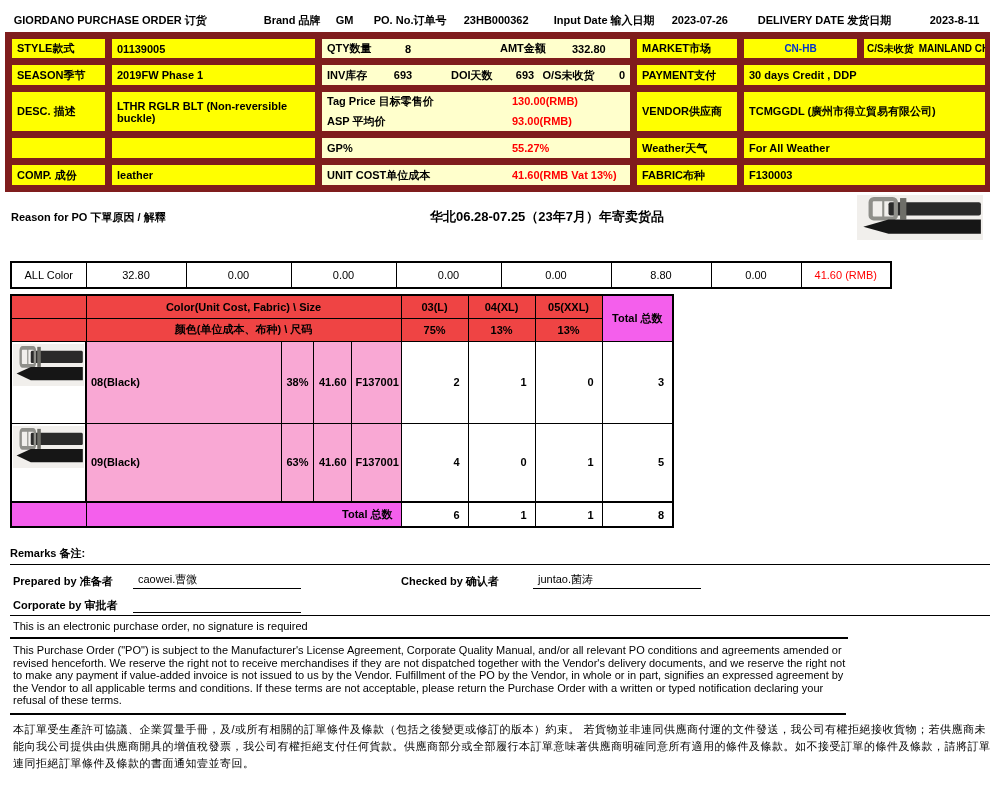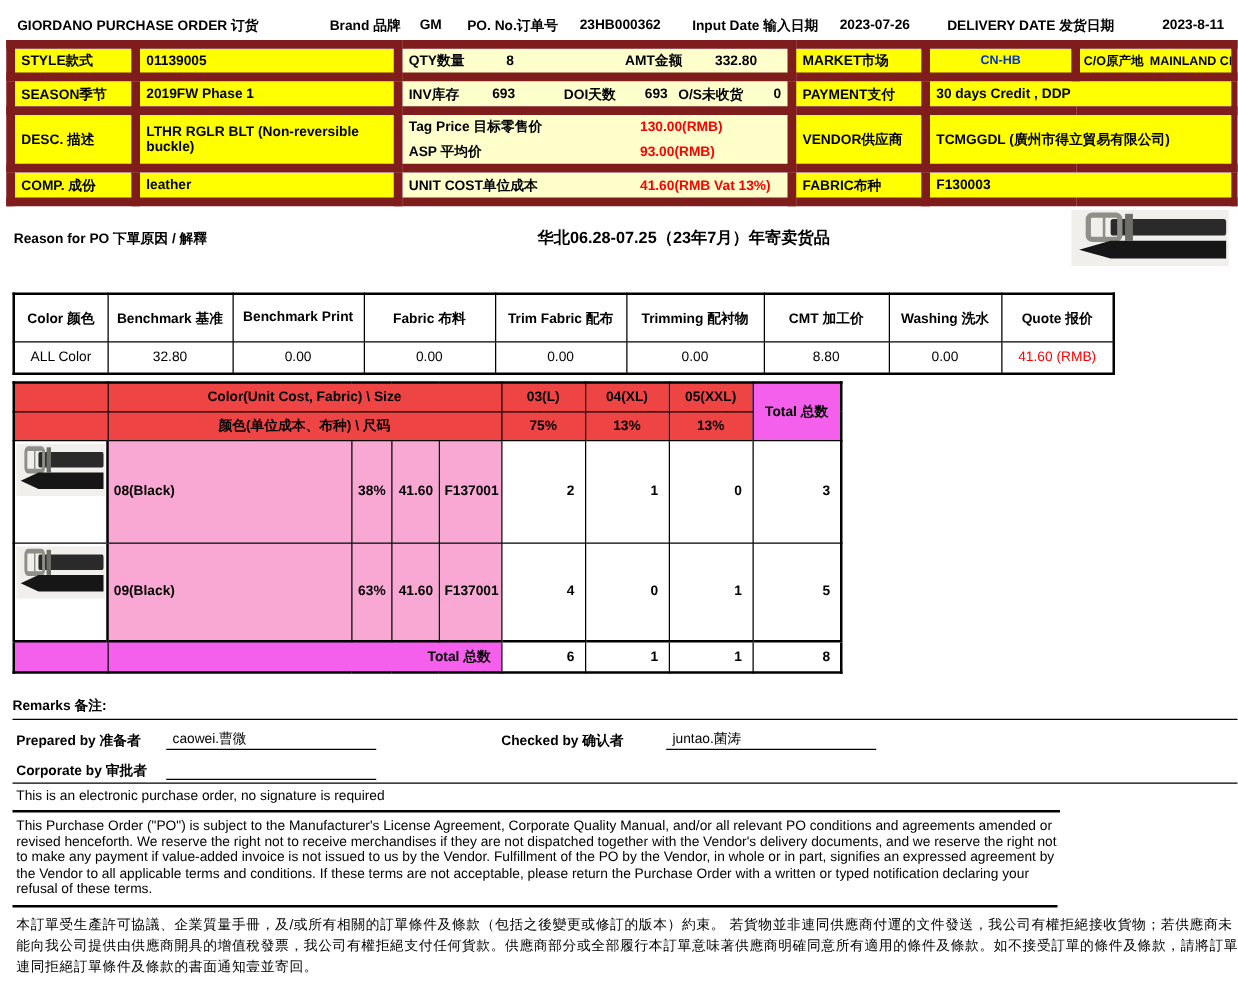--- a/index.html
+++ b/index.html
@@ -123,21 +123,21 @@
         <div class="midflex">
           <span class="w78">QTY数量</span>
           <span class="w95">8</span>
           <span class="w72">AMT金额</span>
           <span>332.80</span>
         </div>
       </td>
       <td class="y">MARKET市场</td>
       <td class="y market-val blue">CN-HB</td>
       <td class="y co-cell">
-        <span class="co-l">C/O原产地</span><span>MAINLAND CHINA</span>
+        <span class="co-l">C/S未收货</span><span>MAINLAND CHINA</span>
       </td>
     </tr>
     <tr class="r2">
       <td class="y">SEASON季节</td>
       <td class="y">2019FW Phase 1</td>
       <td class="c">
         <div class="midflex">
           <span class="w70">INV库存</span>
           <span class="w60">693</span>
           <span class="w68">DOI天数</span>
@@ -153,20 +153,29 @@
       <td class="y">DESC. 描述</td>
       <td class="y wrap">LTHR RGLR BLT (Non-reversible buckle)</td>
       <td class="c">
         <div class="two-line">
           <div><span class="lbl185">Tag Price 目标零售价</span><span class="red">130.00(RMB)</span></div>
           <div><span class="lbl185">ASP 平均价</span><span class="red">93.00(RMB)</span></div>
         </div>
       </td>
       <td class="y">VENDOR供应商</td>
       <td class="y" colspan="2">TCMGGDL (廣州市得立貿易有限公司)</td>
+    </tr>
+    <tr class="r4">
+      <td class="y"></td>
+      <td class="y"></td>
+      <td class="c">
+        <span class="lbl185">GP%</span><span class="red">55.27%</span>
+      </td>
+      <td class="y">Weather天气</td>
+      <td class="y" colspan="2">For All Weather</td>
     </tr>
     <tr class="r5">
       <td class="y">COMP. 成份</td>
       <td class="y">leather</td>
       <td class="c">
         <span class="lbl185">UNIT COST单位成本</span><span class="red">41.60(RMB Vat 13%)</span>
       </td>
       <td class="y">FABRIC布种</td>
       <td class="y" colspan="2">F130003</td>
     </tr>
@@ -194,31 +203,20 @@
         <col style="width:100px">
         <col style="width:105px">
         <col style="width:105px">
         <col style="width:105px">
       <col style="width:110px">
         <col style="width:100px">
         <col style="width:90px">
         <col style="width:90px">
     </colgroup>
     <tbody>
-        <tr>
-      <th>Color 颜色</th>
-      <th>Benchmark 基准</th>
-      <th>Benchmark Print</th>
-      <th>Fabric 布料</th>
-      <th>Trim Fabric 配布</th>
-      <th>Trimming 配衬物</th>
-      <th>CMT 加工价</th>
-      <th>Washing 洗水</th>
-      <th>Quote 报价</th>
-    </tr>
     <tr>
       <td>ALL Color</td>
       <td>32.80</td>
       <td>0.00</td>
       <td>0.00</td>
       <td>0.00</td>
       <td>0.00</td>
       <td>8.80</td>
       <td>0.00</td>
       <td class="red">41.60 (RMB)</td>

